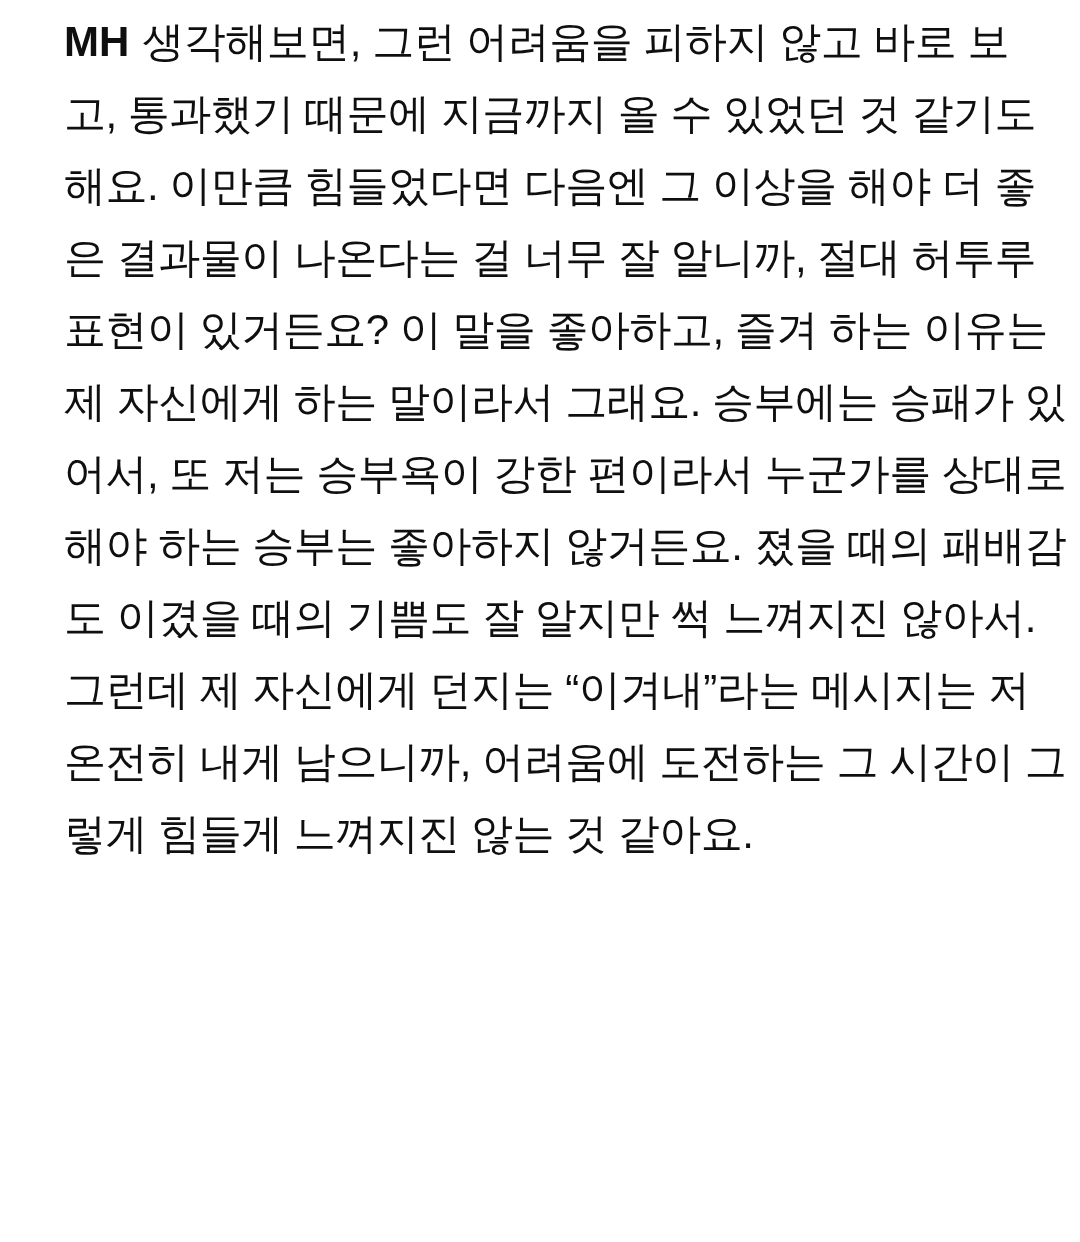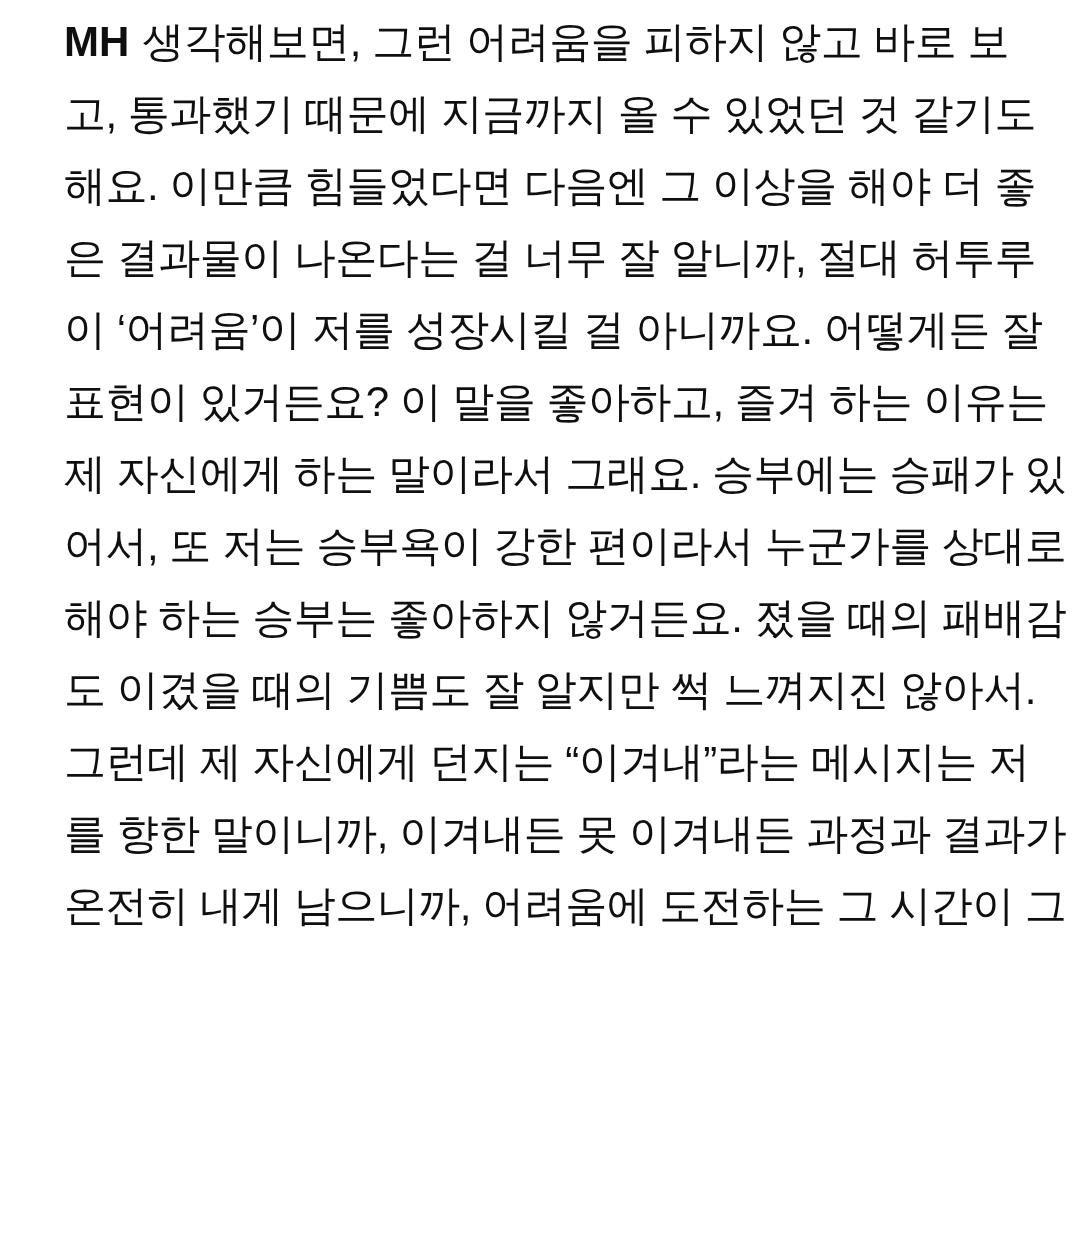--- a/index.html
+++ b/index.html
@@ -35,22 +35,21 @@
   }
 </style>
 </head>
 <body>
 
 <div class="text-block">
   <p class="line"><strong class="speaker">MH</strong><span>생각해보면, 그런 어려움을 피하지 않고 바로 보</span></p>
   <p class="line">고, 통과했기 때문에 지금까지 올 수 있었던 것 같기도</p>
   <p class="line">해요. 이만큼 힘들었다면 다음엔 그 이상을 해야 더 좋</p>
   <p class="line">은 결과물이 나온다는 걸 너무 잘 알니까, 절대 허투루</p>
-  <p class="line">이 ‘어려움’이 저를 성장시킬 걸 아니까요. 어떻게든 잘</p>
   <p class="line">표현이 있거든요? 이 말을 좋아하고, 즐겨 하는 이유는</p>
   <p class="line">제 자신에게 하는 말이라서 그래요. 승부에는 승패가 있</p>
   <p class="line">어서, 또 저는 승부욕이 강한 편이라서 누군가를 상대로</p>
   <p class="line">해야 하는 승부는 좋아하지 않거든요. 졌을 때의 패배감</p>
   <p class="line">도 이겼을 때의 기쁨도 잘 알지만 썩 느껴지진 않아서.</p>
   <p class="line">그런데 제 자신에게 던지는 “이겨내”라는 메시지는 저</p>
-  <p class="line">를 향한 말이니까, 이겨내든 못 이겨내든 과정과 결과가</p>
   <p class="line">온전히 내게 남으니까, 어려움에 도전하는 그 시간이 그</p>
+  <p class="line">렇게 힘들게 느껴지진 않는 것 같아요.</p>
 </div>
 
 </body></html>

